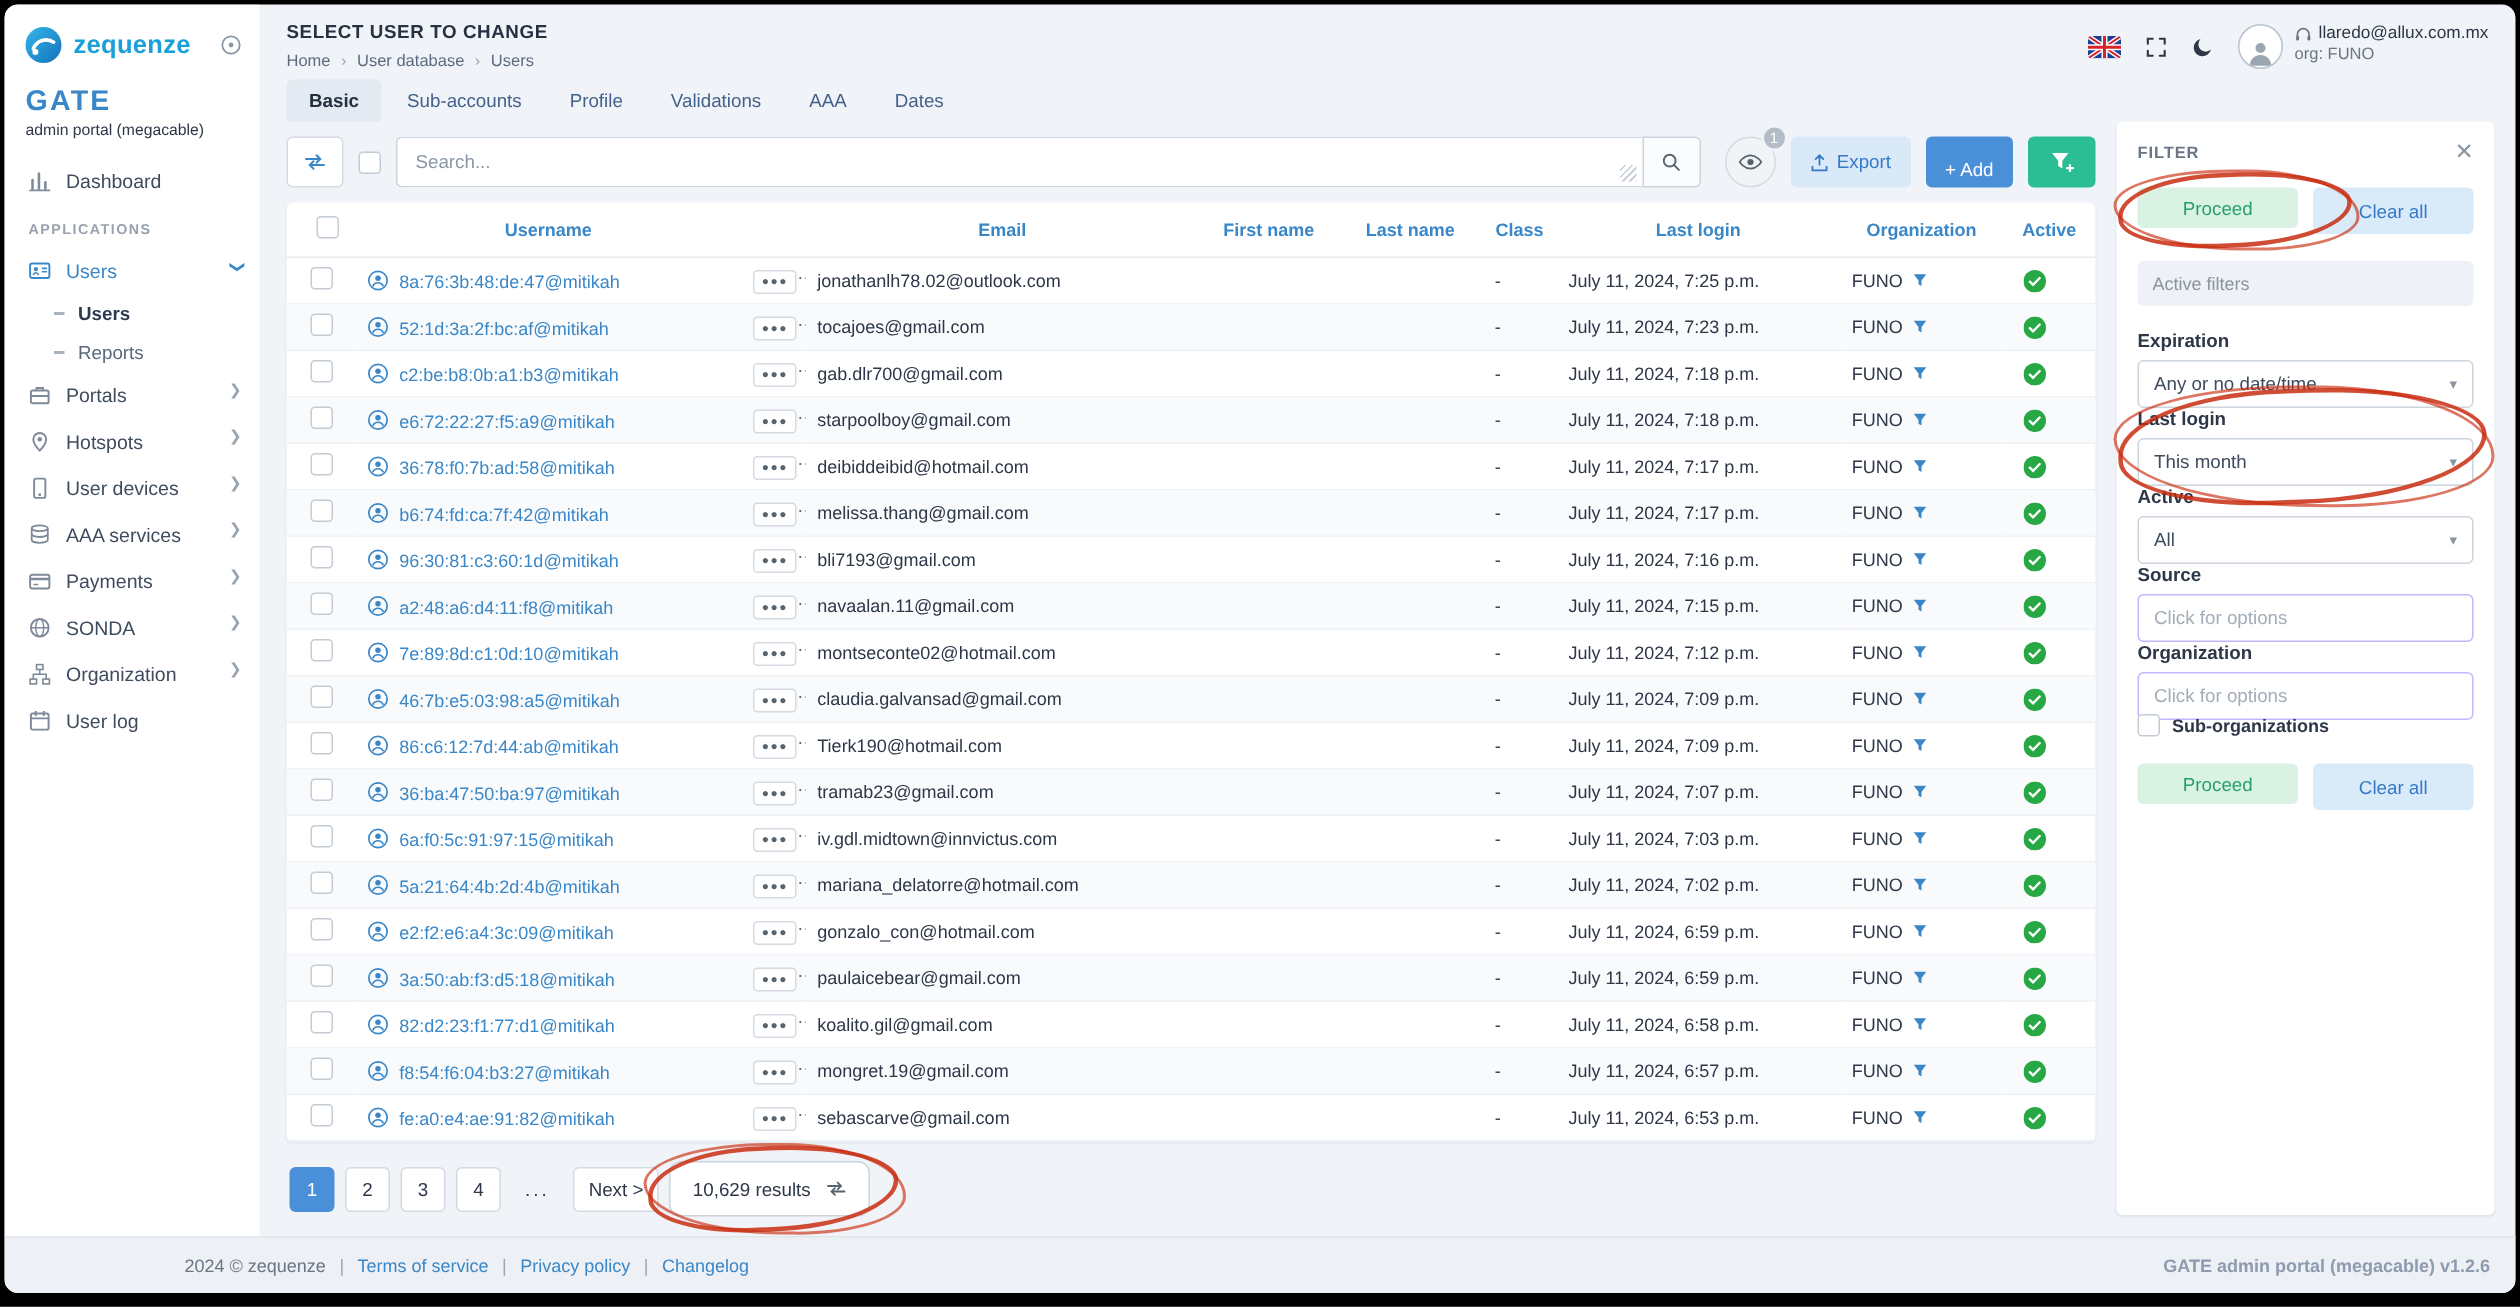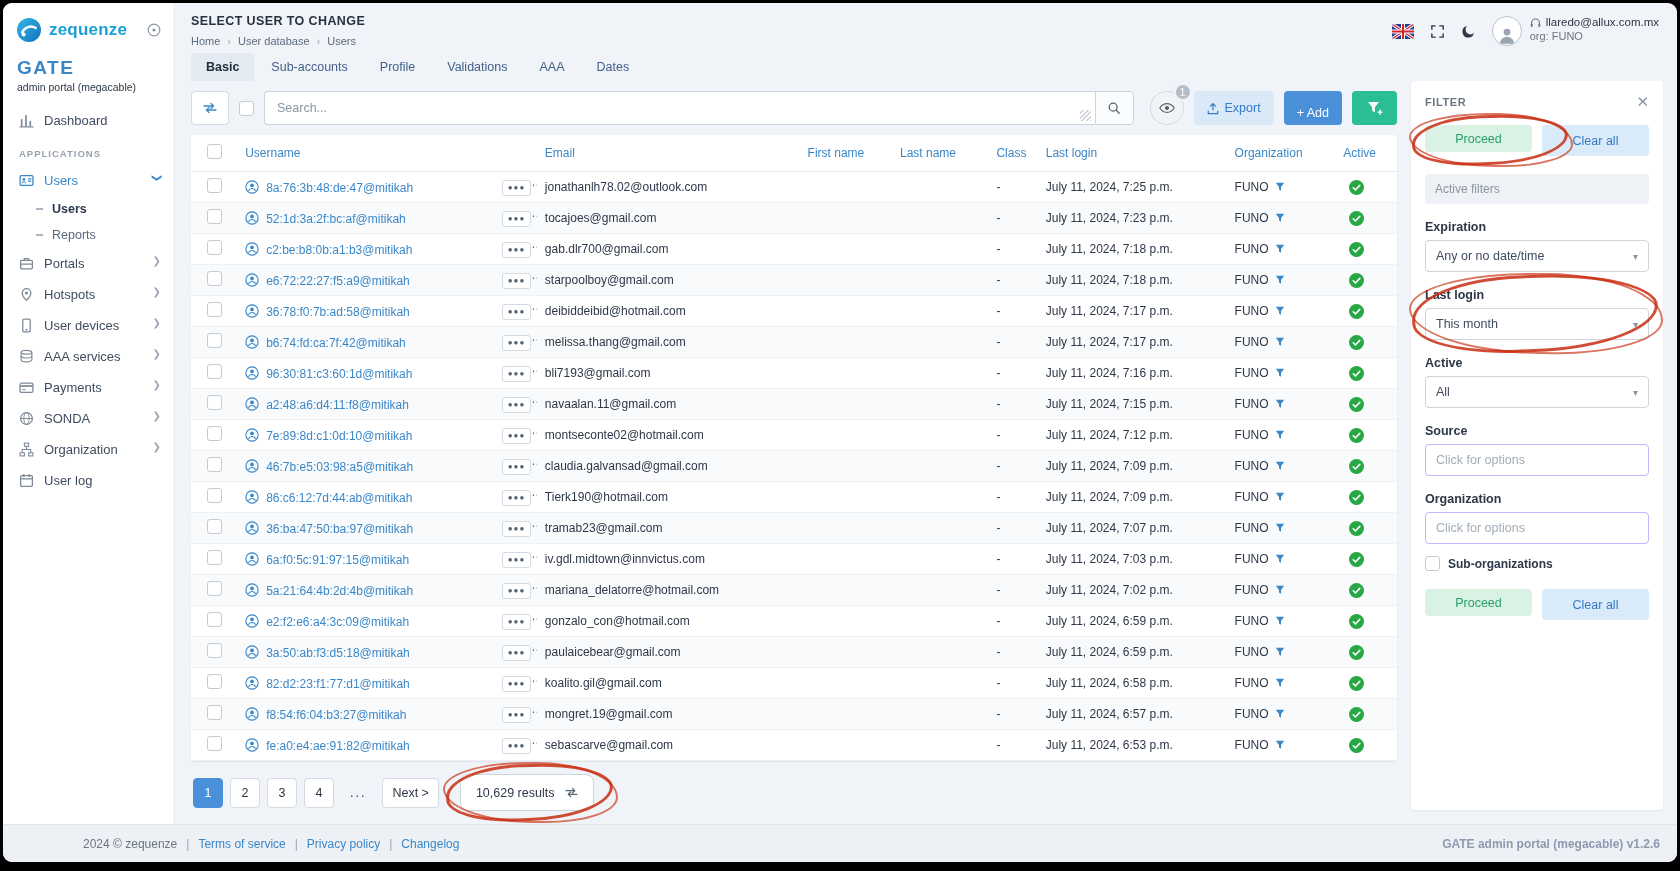--- a/index.html
+++ b/index.html
@@ -65,66 +65,66 @@
 .btn-export{height:34px;padding:0 13px;background:#d9e9f8;color:#3579c8;border:none;border-radius:4px;font-size:12.5px;display:flex;align-items:center;gap:6px;font-family:"Liberation Sans",sans-serif}
 .btn-add{height:34px;padding:15px 13px;background:#4a90d9;color:#fff;border:none;border-radius:4px;font-size:12.5px;font-family:"Liberation Sans",sans-serif}
 .btn-filter{height:34px;width:45px;background:#2bbd93;border:none;border-radius:4px;display:flex;align-items:center;justify-content:center}
 
 
 .table-card{background:#fff;border-radius:4px;box-shadow:0 1px 2px rgba(20,40,60,.07)}
 table{width:100%;border-collapse:collapse;table-layout:fixed;font-size:12px}
 col.w-check{width:45px}col.w-user{width:250px}col.w-act{width:42px}col.w-email{width:256px}
 col.w-fn{width:90px}col.w-ln{width:94px}col.w-class{width:48px}col.w-login{width:184px}
 col.w-org{width:106px}col.w-active{width:60px}
-th{color:#3a87c8;font-weight:400;text-align:left;padding:9px 8px;border-bottom:1px solid #e6ebf0;white-space:nowrap}
+th{color:#3a87c8;font-weight:700;text-align:center;padding:9px 8px;border-bottom:1px solid #e6ebf0;white-space:nowrap}
 th.c-check,td.c-check{padding-left:16px}
 td{padding:0 8px;height:31px;border-bottom:1px solid #eef1f5;color:#2d3748;white-space:nowrap;overflow:hidden;text-overflow:ellipsis}
 tr.row:nth-child(even){background:#f8fafc}
 .ulink{color:#3a87c8;text-decoration:none}
 .uic{color:#3a87c8;display:inline-flex;vertical-align:-2px;margin-right:7px}
 .dots{border:1px solid #d3dae1;background:#fff;border-radius:3px;font-size:8px;color:#56646f;padding:3px 5px;letter-spacing:1px;line-height:1}
 .funnel{color:#3a87c8;margin-left:6px;display:inline-flex;vertical-align:-1px}
 .okc{display:inline-flex;vertical-align:middle;margin-left:6px}
 
 
 .pagination{display:flex;align-items:center;gap:7px;margin:13px 2px 12px}
 .pg{min-width:30px;height:30px;border:1px solid #d3dae1;background:#fff;border-radius:4px;font-size:12.5px;color:#2d3748;padding:0 9px;font-family:"Liberation Sans",sans-serif}
 .pg.active{background:#4a90d9;border-color:#4a90d9;color:#fff}
 .pg.ghost{border:none;background:transparent;letter-spacing:2px}
-.chip-wrap{position:relative;margin-left:14px;display:inline-flex}
+.chip-wrap{position:relative;display:inline-flex}
 .results-chip{height:37px;border:1px solid #ccd4dc;background:#fff;border-radius:8px;display:flex;align-items:center;gap:11px;padding:0 15px;font-size:12.5px;color:#2d3748}
 .chip-refresh{color:#56646f;display:inline-flex}
 
 
 .filter-panel{width:252px;flex:0 0 252px;background:#fff;border-radius:4px;box-shadow:0 1px 2px rgba(20,40,60,.07);margin:30px 0 14px;padding:13px 14px;display:flex;flex-direction:column;position:relative}
 .fp-head{display:flex;justify-content:space-between;align-items:center;margin-bottom:16px}
 .fp-title{font-size:11px;color:#6b7684;letter-spacing:.6px;font-weight:700}
 .fp-close{color:#8a95a1;font-size:15px;line-height:1}
 .fbtns{display:flex;gap:10px;position:relative;margin-bottom:18px}
 .btn-proceed{flex:1;height:27px;background:#d9f2e4;color:#28a06b;border:none;border-radius:4px;font-size:12.5px;font-family:"Liberation Sans",sans-serif}
 .btn-clear{flex:1;height:31px;background:#d9eaf8;color:#3579c8;border:none;border-radius:4px;font-size:12.5px;font-family:"Liberation Sans",sans-serif}
 .active-filters{background:#eef1f5;color:#8a95a1;font-size:12px;padding:8px 10px;border-radius:4px;margin-bottom:16px}
-.ffield{margin-bottom:16px}
+.ffield{margin-bottom:0}
 .ffield.rel{position:relative}
 .flabel{font-size:12.5px;font-weight:700;color:#2d3748;margin-bottom:6px}
 .fselect{height:32px;border:1px solid #ccd4dc;border-radius:4px;background:#fff;display:flex;align-items:center;justify-content:space-between;padding:0 10px;font-size:12.5px;color:#3f4c5e}
 .fchev{color:#8a95a1;font-size:10px}
 .finput{width:100%;height:32px;border:1px solid #c4b5fd;border-radius:4px;padding:0 10px;font-size:12.5px;color:#2d3748;outline:none;font-family:"Liberation Sans",sans-serif}
 .finput::placeholder{color:#a2adb8}
 .suborg{display:flex;align-items:center;gap:8px;margin:-4px 0 18px;font-size:12px;font-weight:700;color:#2d3748}
 
 
 .anno{position:absolute;pointer-events:none;border:3px solid rgba(201,45,16,.85);border-radius:48% 52% 55% 45% / 58% 48% 60% 45%;transform:rotate(-2deg);z-index:6}
 .anno::before{content:"";position:absolute;inset:-5px -8px -5px -6px;border:2.5px solid rgba(201,45,16,.65);border-radius:52% 48% 45% 55% / 48% 60% 45% 58%;transform:rotate(2.5deg)}
 .anno.a-proceed{left:-13px;top:-10px;width:156px;height:50px}
 .anno.fld{left:-13px;right:-9px;top:-13px;bottom:-12px}
 .anno.a-chip{left:-14px;right:-18px;top:-10px;bottom:-10px}
 
 
-.footer{height:38px;background:#edf0f4;border-top:1px solid #dfe5eb;display:flex;align-items:center;justify-content:space-between;padding:0 17px 0 80px;font-size:12px;color:#6b7684;flex:0 0 38px}
+.footer{height:38px;background:#edf0f4;border-top:1px solid #dfe5eb;display:flex;align-items:center;justify-content:space-between;padding:0 17px 0 120px;font-size:12px;color:#6b7684;flex:0 0 38px}
 .f-left{display:flex;gap:9px;align-items:center}
 .f-link{color:#3a87c8}
 .f-sep{color:#9aa5b1}
 .f-version{color:#8d9ab0;font-weight:700}
 svg{display:block}
 </style>
 </head>
 <body>
 
 <div class="window">

